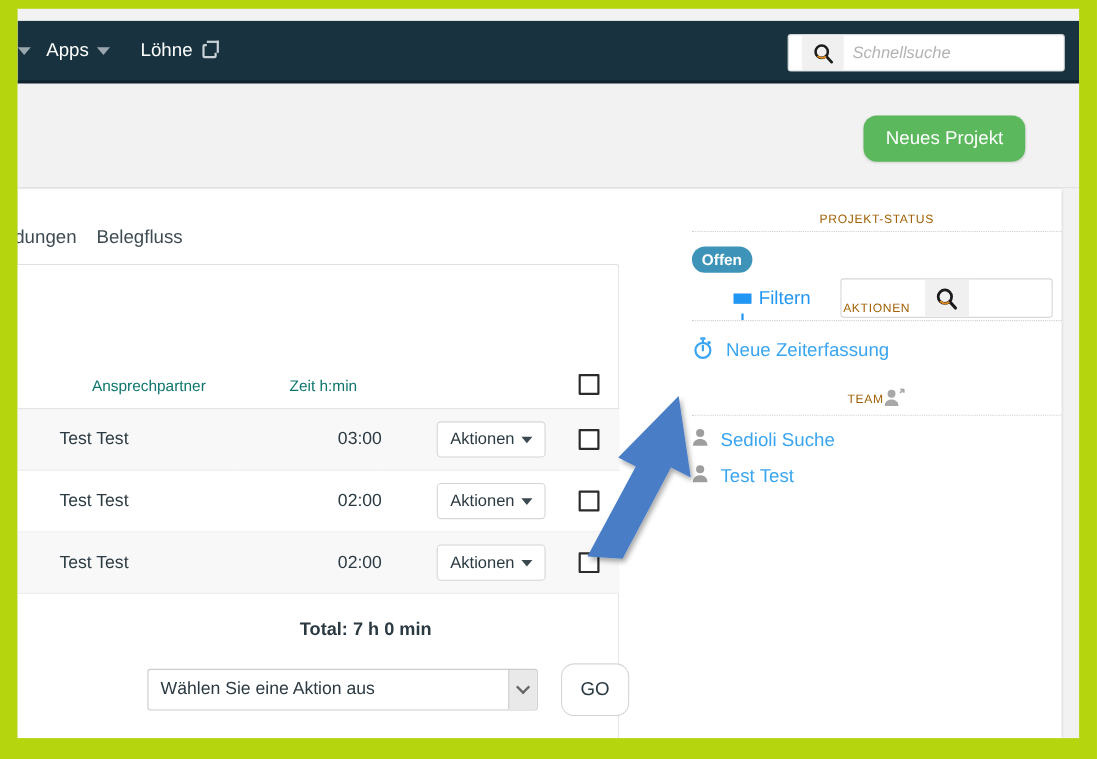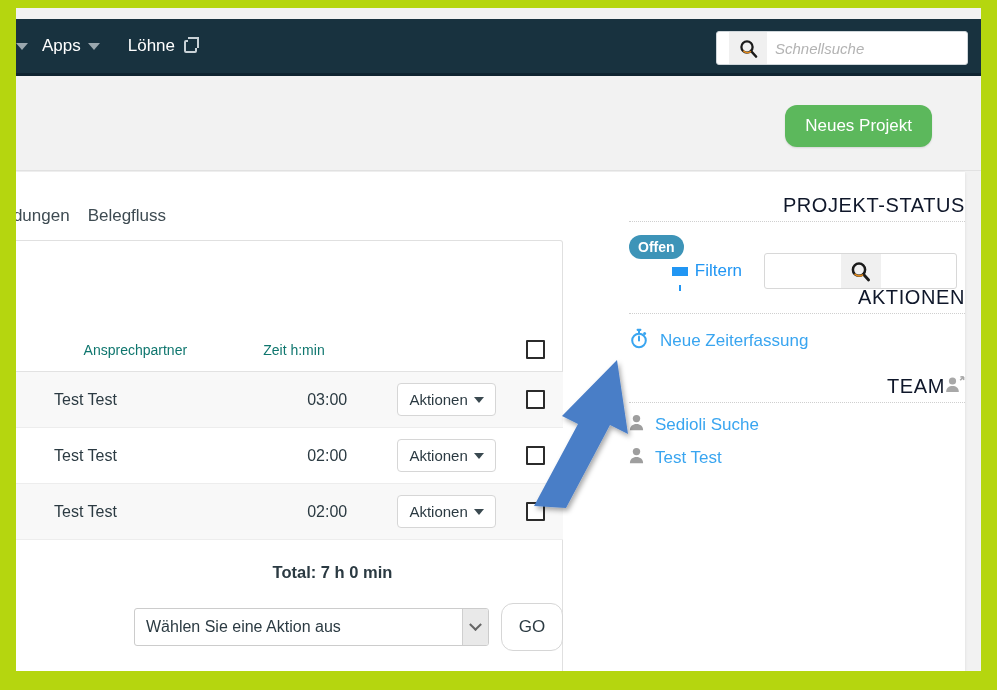--- a/index.html
+++ b/index.html
@@ -176,21 +176,21 @@
     border: 1px solid #e0e0e0;
     border-left: none;
     border-radius: 0 3px 3px 0;
   }
 
   #filterrow {
     position: absolute;
     right: 8px; top: 81px;
     display: flex;
     align-items: center;
-    gap: 16px;
+    gap: 21px;
   }
   #btn-filtern {
     display: flex; align-items: center; gap: 7px;
     color: #2196f3;
     font-size: 17px;
     cursor: pointer;
     background: none; border: none;
     font-family: "Liberation Sans", sans-serif;
   }
   .funnel {
@@ -302,21 +302,21 @@
     font-weight: bold;
     color: #2b3a42;
     padding-left: 36px;
   }
 
   #bulkrow {
     position: absolute;
     left: 118px; top: 431px;
     display: flex;
     align-items: center;
-    gap: 12px;
+    gap: 21px;
   }
   #bulk-select {
     width: 355px; height: 38px;
     background: #ffffff;
     border: 1px solid #cccccc;
     border-radius: 3px;
     display: flex;
     align-items: center;
     justify-content: space-between;
     font-size: 16px;
@@ -349,28 +349,28 @@
     cursor: pointer;
   }
 
   
   #sidebar {
     position: absolute;
     left: 613px; top: 22px;
     width: 336px;
   }
   .sb-head {
-    font-size: 20px;
+    font-size: 11px;
     letter-spacing: 0.6px;
-    color: #0f172a;
+    color: #a16207;
     padding-bottom: 4px;
     border-bottom: 1px dotted #cfcfcf;
     display: flex;
     align-items: center;
-    justify-content: flex-end;
+    justify-content: center;
   }
   .badge-offen {
     display: inline-block;
     background: #3d94b8;
     color: #ffffff;
     font-size: 14px;
     font-weight: bold;
     padding: 4px 9px;
     border-radius: 12px;
     margin-top: 13px;

